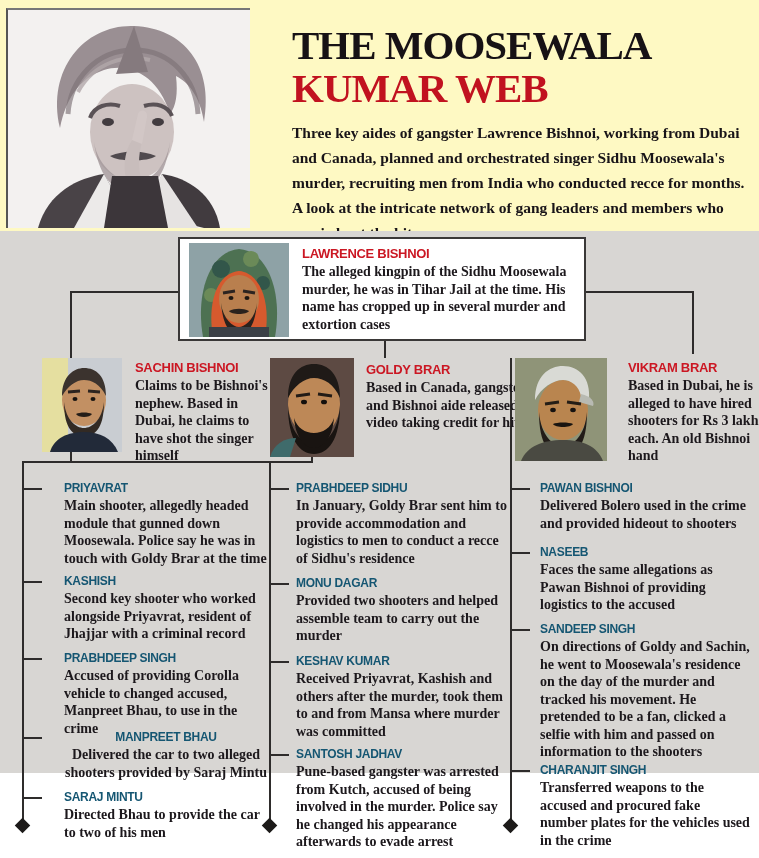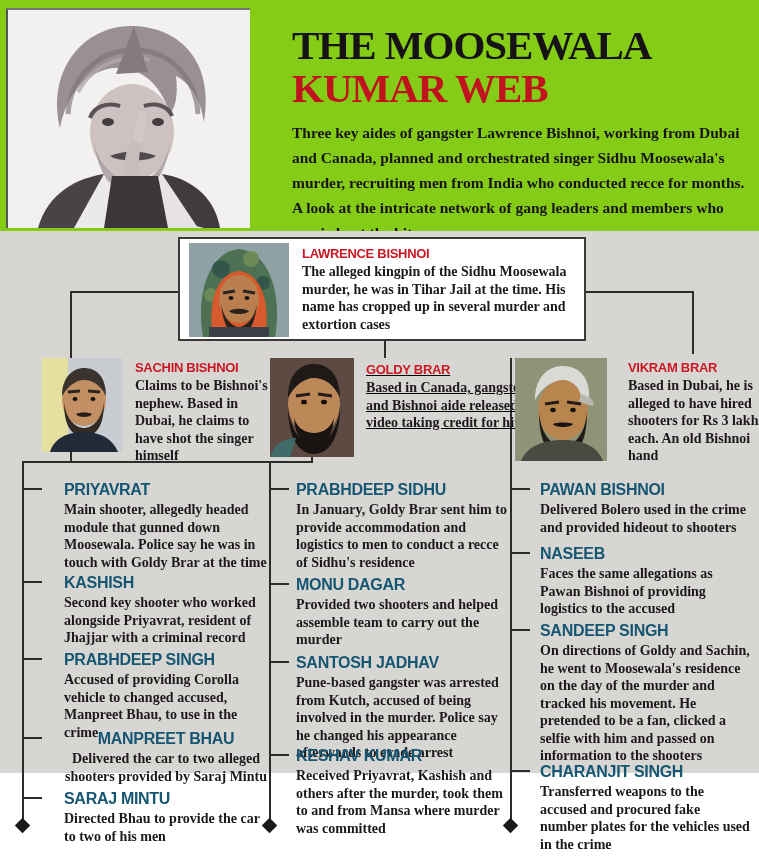--- a/index.html
+++ b/index.html
@@ -1,20 +1,20 @@
 <!DOCTYPE html>
 <html><head>
 <meta charset="utf-8">
 <style>
   * { margin:0; padding:0; box-sizing:border-box; }
   body { background:#ffffff; font-family:"Liberation Serif", serif; }
   .canvas { position:relative; width:759px; height:858px; background:#ffffff; overflow:hidden; }
 
   
-  .header { position:absolute; left:0; top:0; width:759px; height:231px; background:#84cc16; }
+  .header { position:absolute; left:0; top:0; width:759px; height:231px; background:#fef9c3; }
   .portrait-frame { position:absolute; left:6px; top:8px; width:244px; height:220px;
     border-left:2px solid #555; border-top:2px solid #777; }
   .portrait-frame svg { display:block; }
   .headline { position:absolute; left:292px; top:24px; line-height:1.04;
     font-family:"Liberation Serif", serif; font-weight:bold; letter-spacing:-1px; }
   .headline .l1 { font-size:41px; color:#171215; }
   .headline .l2 { font-size:41px; color:#c1121f; }
   .intro { position:absolute; left:292px; top:120px; width:458px;
     font-size:15.5px; font-weight:bold; color:#181418; line-height:25px; }
 
@@ -36,29 +36,29 @@
 
   
   .lt-node { position:absolute; }
   .lt-photo { position:absolute; overflow:hidden; }
   .lt-text { position:absolute; }
   #sachin   { left:42px;  top:127px; }
   #sachin .lt-photo { left:0; top:0; width:80px; height:94px; }
   #sachin .lt-text  { left:93px; top:2px; width:140px; }
   #goldy    { left:270px; top:127px; }
   #goldy .lt-photo { left:0; top:0; width:84px; height:99px; }
-  #goldy .lt-text  { left:96px; top:4px; width:160px;text-decoration:underline; }
+  #goldy .lt-text  { left:96px; top:4px; width:160px; }
   #vikram   { left:515px; top:127px; }
   #vikram .lt-photo { left:0; top:0; width:92px; height:103px; }
   #vikram .lt-text  { left:113px; top:2px; width:132px; }
 
   
   .list-col { position:absolute; top:0; height:614px; }
   .list-col .item { position:absolute; left:0; }
-  .item-name { font-family:"Liberation Sans", sans-serif; font-weight:bold; font-size:16px;
+  .item-name { font-family:"Liberation Sans", sans-serif; font-weight:bold; font-size:12px;
     color:#155672; letter-spacing:-0.3px; margin-bottom:2px; }
   .item-desc { font-size:14px; font-weight:bold; color:#1c181c; line-height:17.5px; }
 
   #col-left   { left:64px;  width:204px; }
   #col-left .item:nth-of-type(1){ top:250px; }
   #col-left .item:nth-of-type(2){ top:343px; }
   #col-left .item:nth-of-type(3){ top:420px; }
   #col-left .item:nth-of-type(4){ top:499px;text-align:center; }
   #col-left .item:nth-of-type(5){ top:559px; }
 
@@ -272,28 +272,28 @@
           <div class="item-name">PRABHDEEP SIDHU</div>
           <div class="item-desc">In January, Goldy Brar sent him to provide accommodation and logistics to men to conduct a recce of Sidhu's residence</div>
         </div>
 
         <div class="item">
           <div class="item-name">MONU DAGAR</div>
           <div class="item-desc">Provided two shooters and helped assemble team to carry out the murder</div>
         </div>
 
         <div class="item">
+          <div class="item-name">KESHAV KUMAR</div>
+          <div class="item-desc">Received Priyavrat, Kashish and others after the murder, took them to and from Mansa where murder was committed</div>
+        </div>
+
+        <div class="item">
           <div class="item-name">SANTOSH JADHAV</div>
           <div class="item-desc">Pune-based gangster was arrested from Kutch, accused of being involved in the murder. Police say he changed his appearance afterwards to evade arrest</div>
         </div>
-
-        <div class="item">
-          <div class="item-name">KESHAV KUMAR</div>
-          <div class="item-desc">Received Priyavrat, Kashish and others after the murder, took them to and from Mansa where murder was committed</div>
-        </div>
       </div>
 
     <div class="list-col" id="col-right">
 
         <div class="item">
           <div class="item-name">PAWAN BISHNOI</div>
           <div class="item-desc">Delivered Bolero used in the crime and provided hideout to shooters</div>
         </div>
 
         <div class="item">

